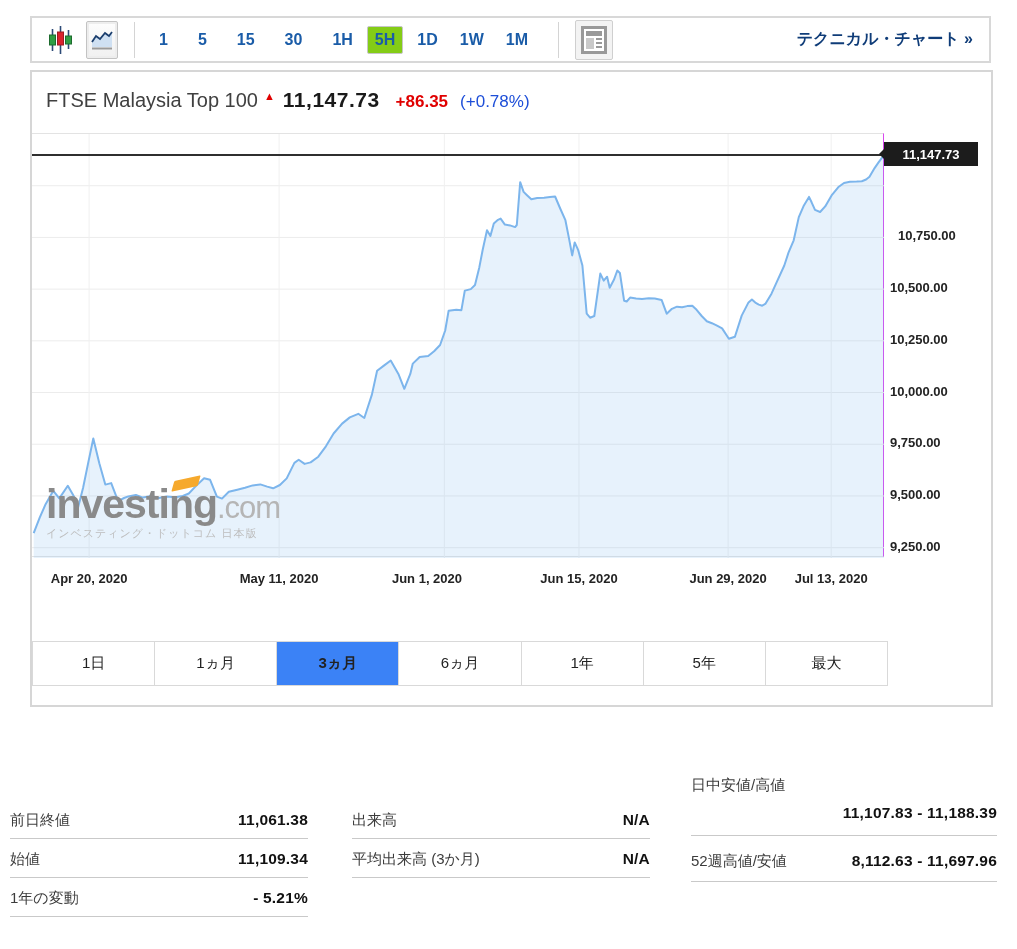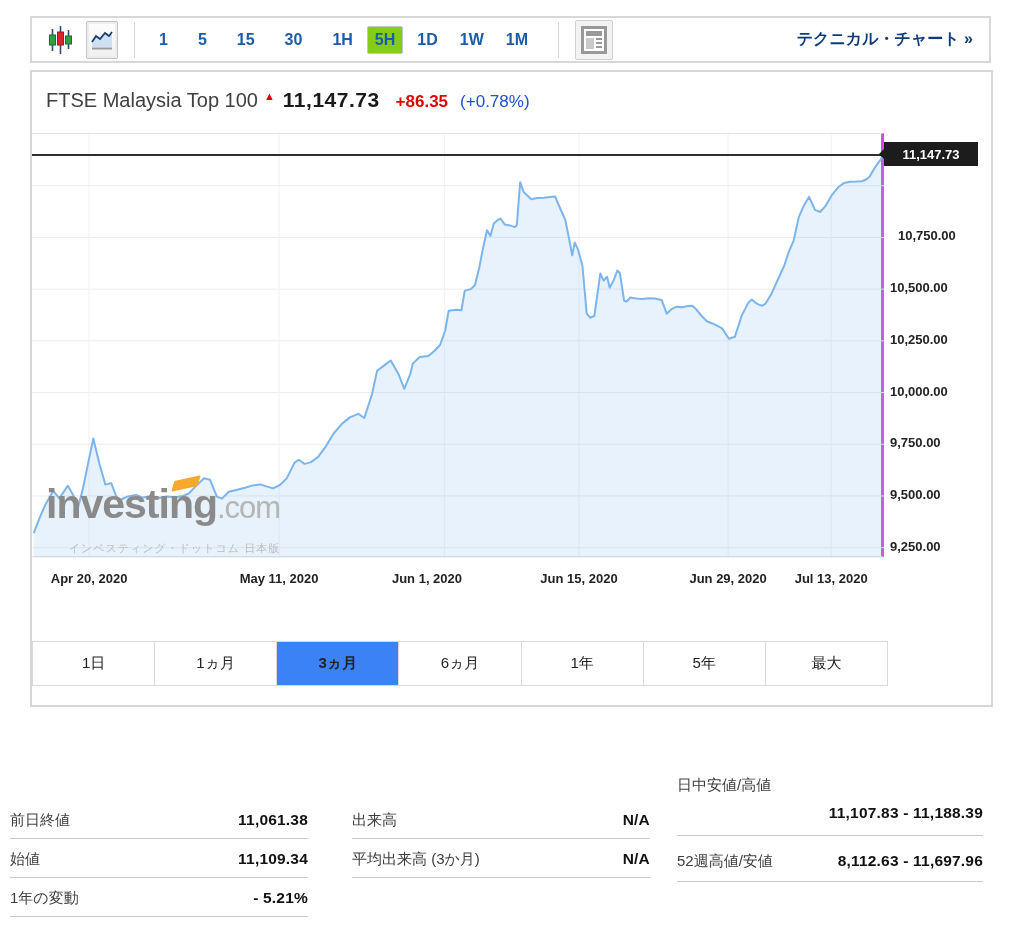--- a/index.html
+++ b/index.html
@@ -54,33 +54,33 @@
   }
   .chart-title { position:absolute; left:14px; top:16px; display:flex; align-items:baseline; white-space:nowrap; }
   .ct-name { font-size:20px; color:#404040; }
   .ct-arrow { color:#e00000; font-size:11px; margin:0 8px 0 6px; position:relative; top:-7px; }
   .ct-price { font-size:21px; font-weight:bold; color:#1a1a1a; letter-spacing:0.5px; }
   .ct-change { font-size:17px; font-weight:bold; color:#e00000; margin-left:16px; }
   .ct-pct { font-size:17px; font-weight:normal; color:#1d4ed8; margin-left:12px; }
 
   .plot {
     position:absolute; left:0; top:61px; width:852px; height:424px;
-    border-top:1px solid #e3e3e3; border-right:3px solid #d946ef; border-bottom:1px solid #e3e3e3;
+    border-top:1px solid #e3e3e3; border-right:1px solid #d946ef; border-bottom:1px solid #e3e3e3;
     cursor:crosshair;
   }
   .plot svg { position:absolute; left:0; top:0; }
 
   .watermark { position:absolute; left:14px; top:350px; line-height:1; z-index:2; }
   .wm-main { font-size:41px; font-weight:bold; color:#8a8a8a; letter-spacing:-1px; }
   .wm-com { font-size:31px; font-weight:normal; color:#b5b5b5; letter-spacing:-1px; }
   .wm-accent {
     position:absolute; left:128px; top:-6px; width:24px; height:11px;
     background:#f6a92c; transform:skewX(-28deg) rotate(-14deg); border-radius:1px;
   }
-  .wm-sub { font-size:11px; color:#bdbdbd; margin-top:18px; letter-spacing:1px;text-align:right; }
+  .wm-sub { font-size:11px; color:#bdbdbd; margin-top:3px; letter-spacing:1px; }
 
   .price-line { position:absolute; left:0; width:852px; height:0; border-top:2px solid #2f2f2f; z-index:3; }
   .price-badge {
     position:absolute; left:852px; width:94px; height:24px; background:#1c1c1c; color:#fff;
     font-size:13px; font-weight:bold; display:flex; align-items:center; justify-content:center;
     z-index:4;
   }
   .price-badge:before {
     content:""; position:absolute; left:-5px; top:7px;
     border-right:5px solid #1c1c1c; border-top:5px solid transparent; border-bottom:5px solid transparent;
@@ -97,21 +97,21 @@
     font-size:15px; color:#222; border-right:1px solid #d9d9d9; cursor:pointer;
   }
   .rbtn:last-child { border-right:none; }
   .rbtn.active { background:#3b82f6; font-weight:bold; }
 
   
   .stats { position:absolute; left:0; top:800px; width:1017px; }
   .scol { position:absolute; top:0; }
   .scol.c1 { left:10px;  width:298px; }
   .scol.c2 { left:352px; width:298px; }
-  .scol.c3 { left:677px; width:306px; top:-28px; }
+  .scol.c3 { left:691px; width:306px; top:-28px; }
   .srow {
     display:flex; justify-content:space-between; align-items:baseline;
     height:39px; padding-top:11px; border-bottom:1px solid #c9c9c9;
   }
   .srow.tall { height:46px; padding-top:16px; }
   .srow.stacked { display:block; height:64px; padding-top:4px; }
   .srow.stacked .sval { display:block; text-align:right; margin-top:9px; }
   .slab { font-size:15px; color:#3c3c3c; }
   .sval { font-size:15.5px; font-weight:bold; color:#111; letter-spacing:0.2px; }
 </style>

